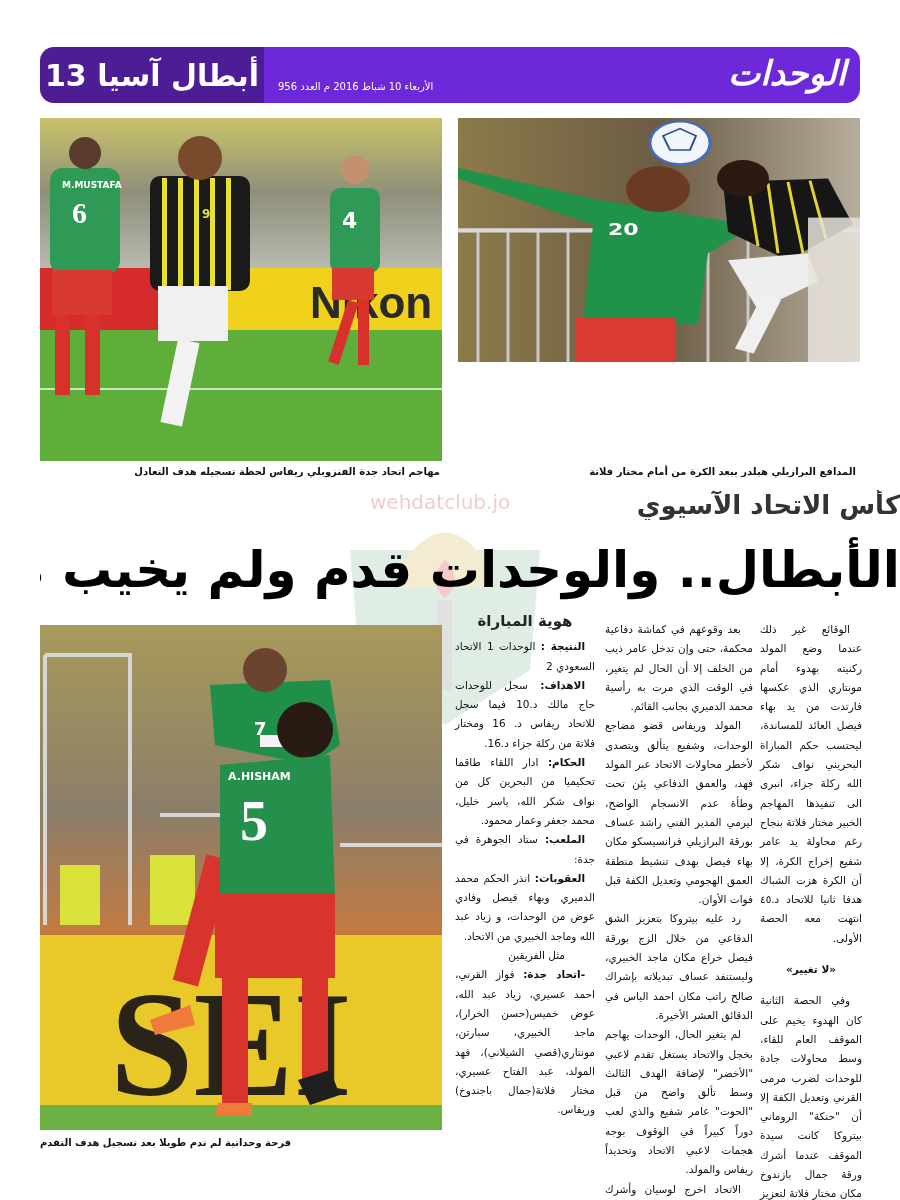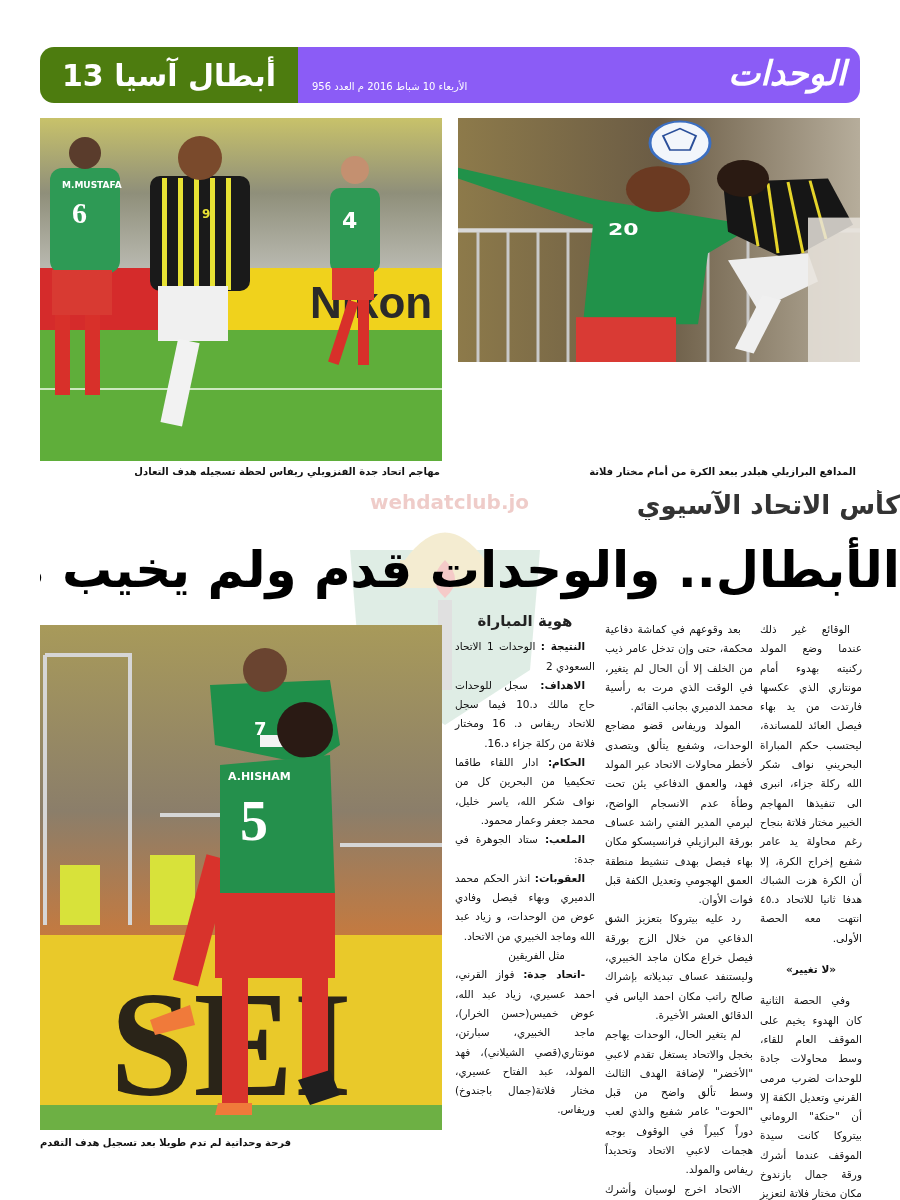--- a/index.html
+++ b/index.html
@@ -1,38 +1,38 @@
 <!DOCTYPE html>
 <html><head>
 <meta charset="utf-8">
 <style>
   * { box-sizing: border-box; margin: 0; padding: 0; }
   html, body { width: 900px; height: 1200px; background: #ffffff; overflow: hidden; }
   body { position: relative; font-family: "DejaVu Sans", sans-serif; color: #111; }
 
   
   .header { position: absolute; left: 40px; top: 47px; width: 820px; height: 56px; border-radius: 14px; overflow: hidden; display: flex; direction: ltr; }
-  .header .green { width: 258px; background: #4d7c0f; display: flex; align-items: center; justify-content: center; }
-  .header .red { flex: 1; background: #8b5cf6; position: relative; }
+  .header .green { width: 224px; background: #4c1d95; display: flex; align-items: center; justify-content: center; }
+  .header .red { flex: 1; background: #6d28d9; position: relative; }
   .header .section-title { color: #fff; font-family: "DejaVu Sans", sans-serif; font-weight: bold; font-size: 30px; direction: rtl; }
   .header .brand { position: absolute; right: 14px; top: 6px; color: #fff; font-weight: bold; font-style: italic; font-size: 34px; direction: rtl; }
   .header .dateline { position: absolute; left: 14px; top: 34px; color: #fff; font-size: 10px; direction: rtl; }
 
   
   .photo { position: absolute; overflow: hidden; }
   .photo svg { width: 100%; height: 100%; display: block; }
   .caption { position: absolute; font-size: 10px; font-weight: bold; color: #111; direction: rtl; text-align: right; white-space: nowrap; }
 
   
   .kicker { position: absolute; right: 0; top: 490px; font-size: 26px; font-weight: bold; color: #333; direction: rtl; white-space: nowrap; width: 300px; text-align: right; overflow: hidden; }
   .headline { position: absolute; right: 0; left: 40px; top: 535px; height: 70px; font-size: 50px; font-weight: 900; color: #000; direction: rtl; text-align: right; white-space: nowrap; overflow: hidden; line-height: 70px; letter-spacing: -1px; }
 
   
   .watermark { position: absolute; left: 330px; top: 490px; width: 230px; height: 240px; opacity: 0.25; pointer-events: none; }
-  .watermark .wm-text { position: absolute; left: 40px; top: 0; font-size: 20px; font-weight: bold; color: #c0392b; }
+  .watermark .wm-text { position: absolute; left: 40px; top: 0; font-size: 20px; font-weight: normal; color: #c0392b; }
 
   
   .col { position: absolute; direction: rtl; text-align: justify; font-size: 10.5px; line-height: 19.3px; color: #111; font-family: "DejaVu Sans", sans-serif; }
   .col p { text-indent: 12px; }
   .col .subhead { text-align: center; font-weight: bold; margin: 12px 0; text-indent: 0; }
   .factbox .box-title { text-align: center; font-weight: bold; font-size: 15px; margin-bottom: 6px; color: #222; }
   .factbox p { text-indent: 10px; }
   .factbox .label { font-weight: bold; }
 </style>
 </head>

